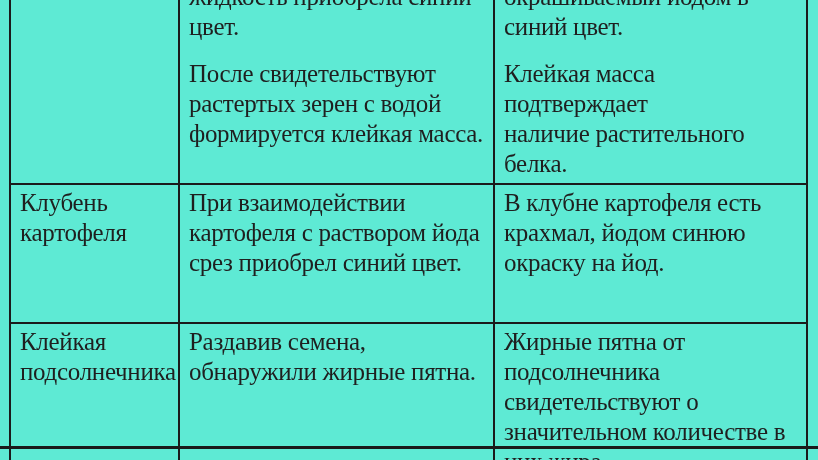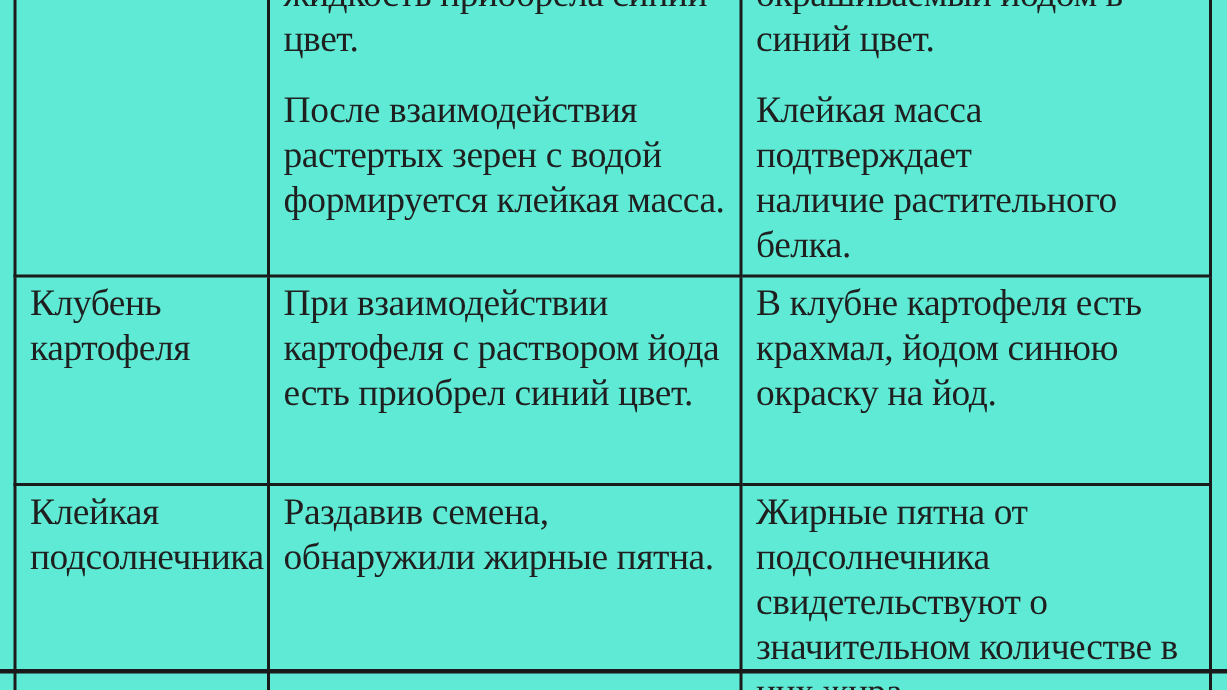--- a/index.html
+++ b/index.html
@@ -74,41 +74,41 @@
         <col class="col-conclude">
       </colgroup>
       <tbody>
         <tr class="row-1">
           <td>
             <p></p>
           </td>
           <td>
             <p>жидкость приобрела синий
 цвет.</p>
-            <p>После взаимодействия
+            <p>После свидетельствуют
 растертых зерен с водой
 формируется клейкая масса.</p>
           </td>
           <td>
             <p>окрашиваемый йодом в
 синий цвет.</p>
             <p>Клейкая масса подтверждает
 наличие растительного
 белка.</p>
           </td>
         </tr>
         <tr class="row-2">
           <td>
             <p>Клубень
 картофеля</p>
           </td>
           <td>
             <p>При взаимодействии
 картофеля с раствором йода
-есть приобрел синий цвет.</p>
+срез приобрел синий цвет.</p>
           </td>
           <td>
             <p>В клубне картофеля есть
 крахмал, йодом синюю
 окраску на йод.</p>
           </td>
         </tr>
         <tr class="row-3">
           <td>
             <p>Клейкая

